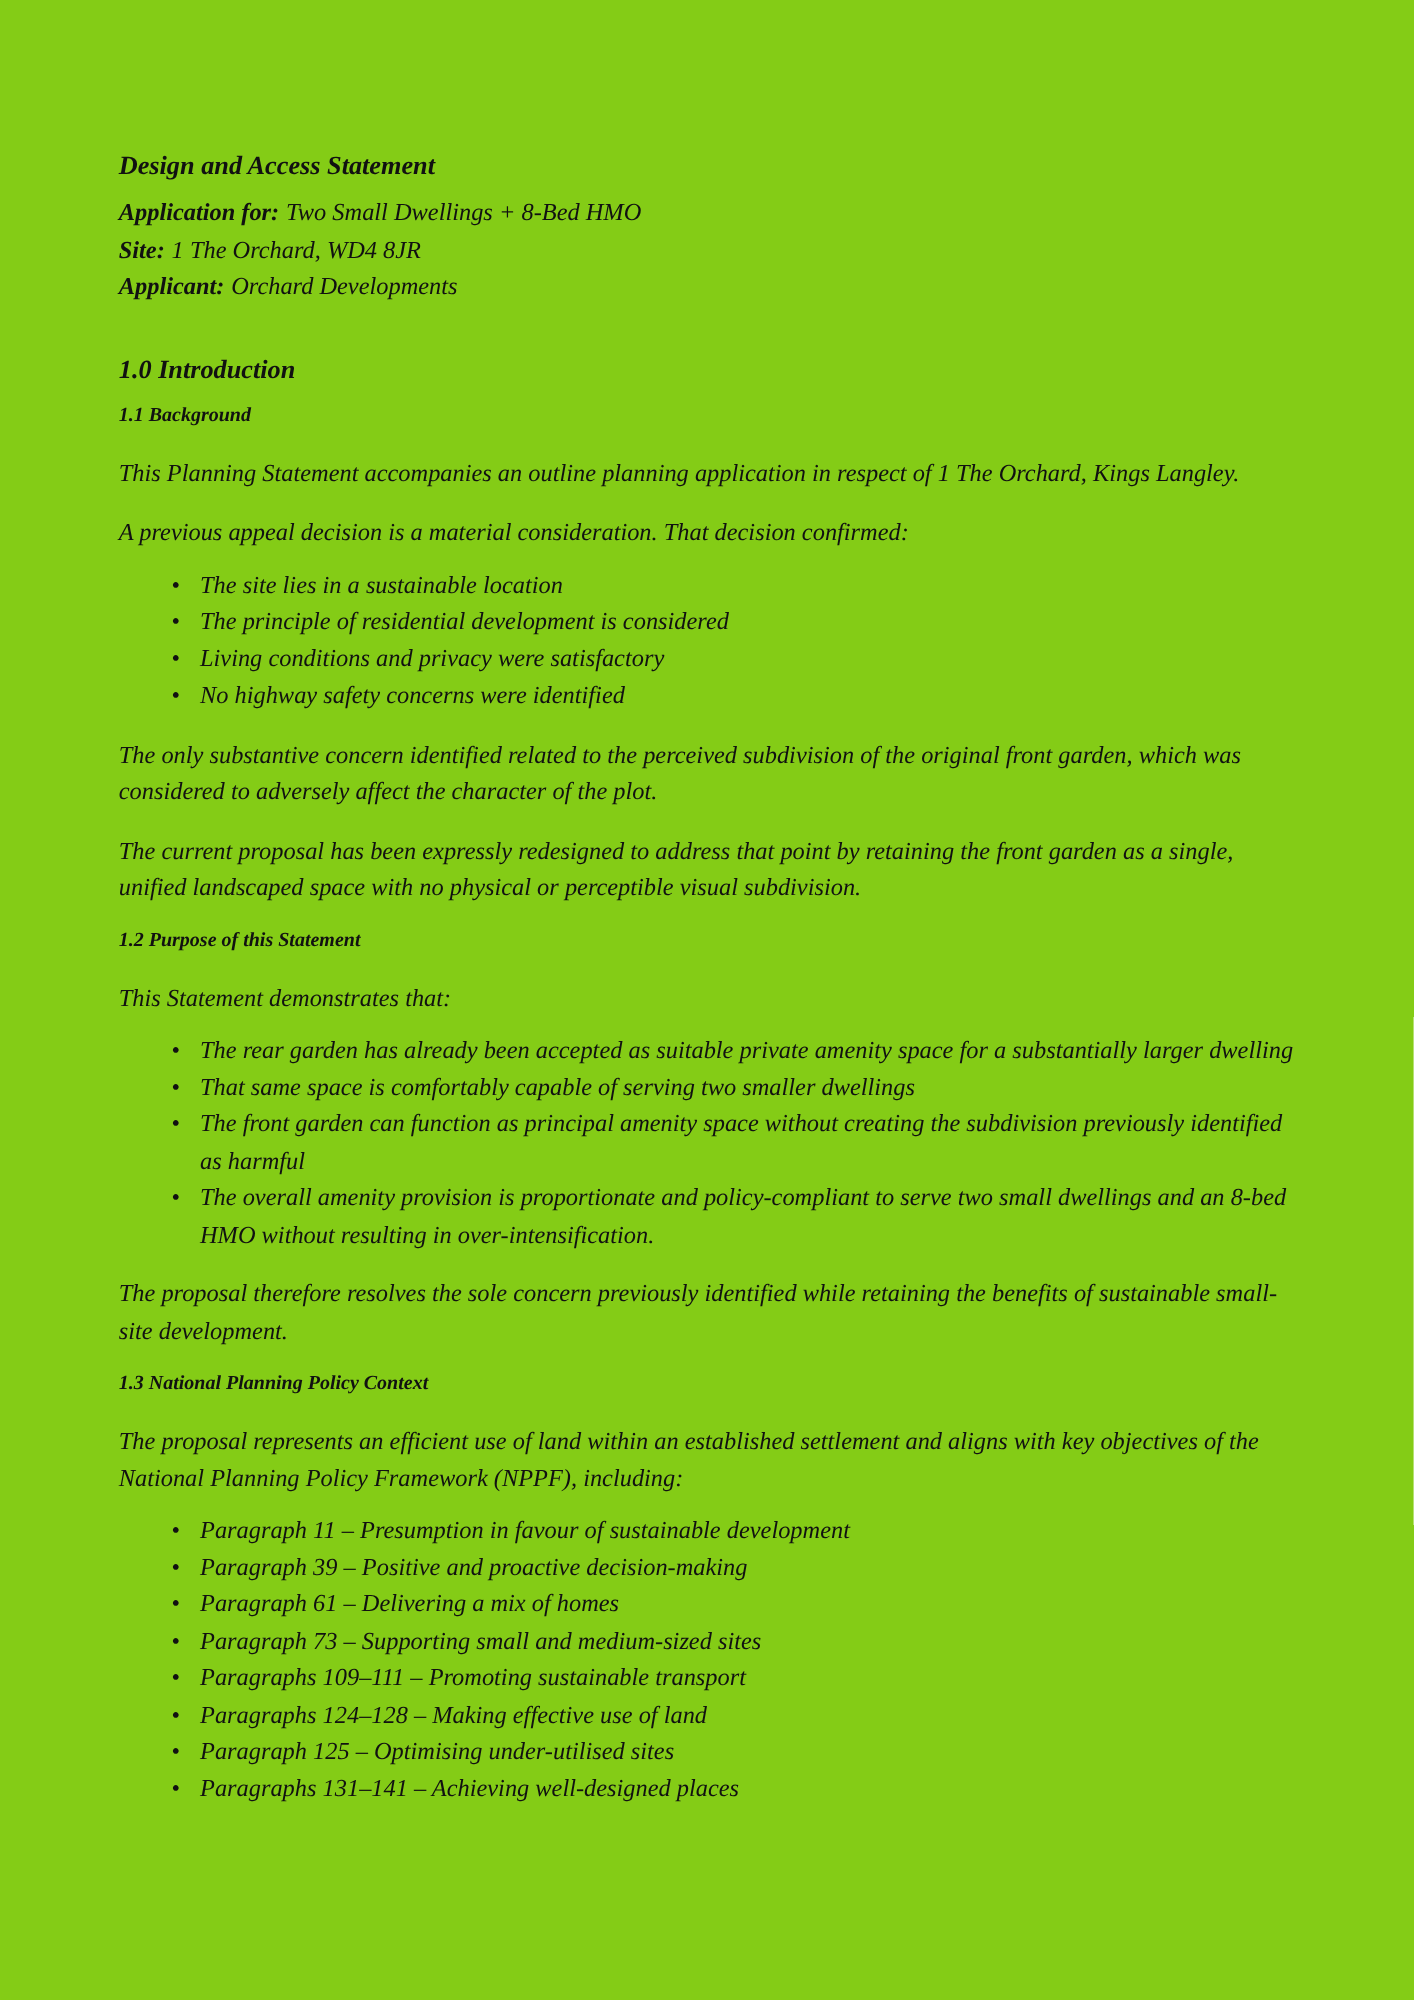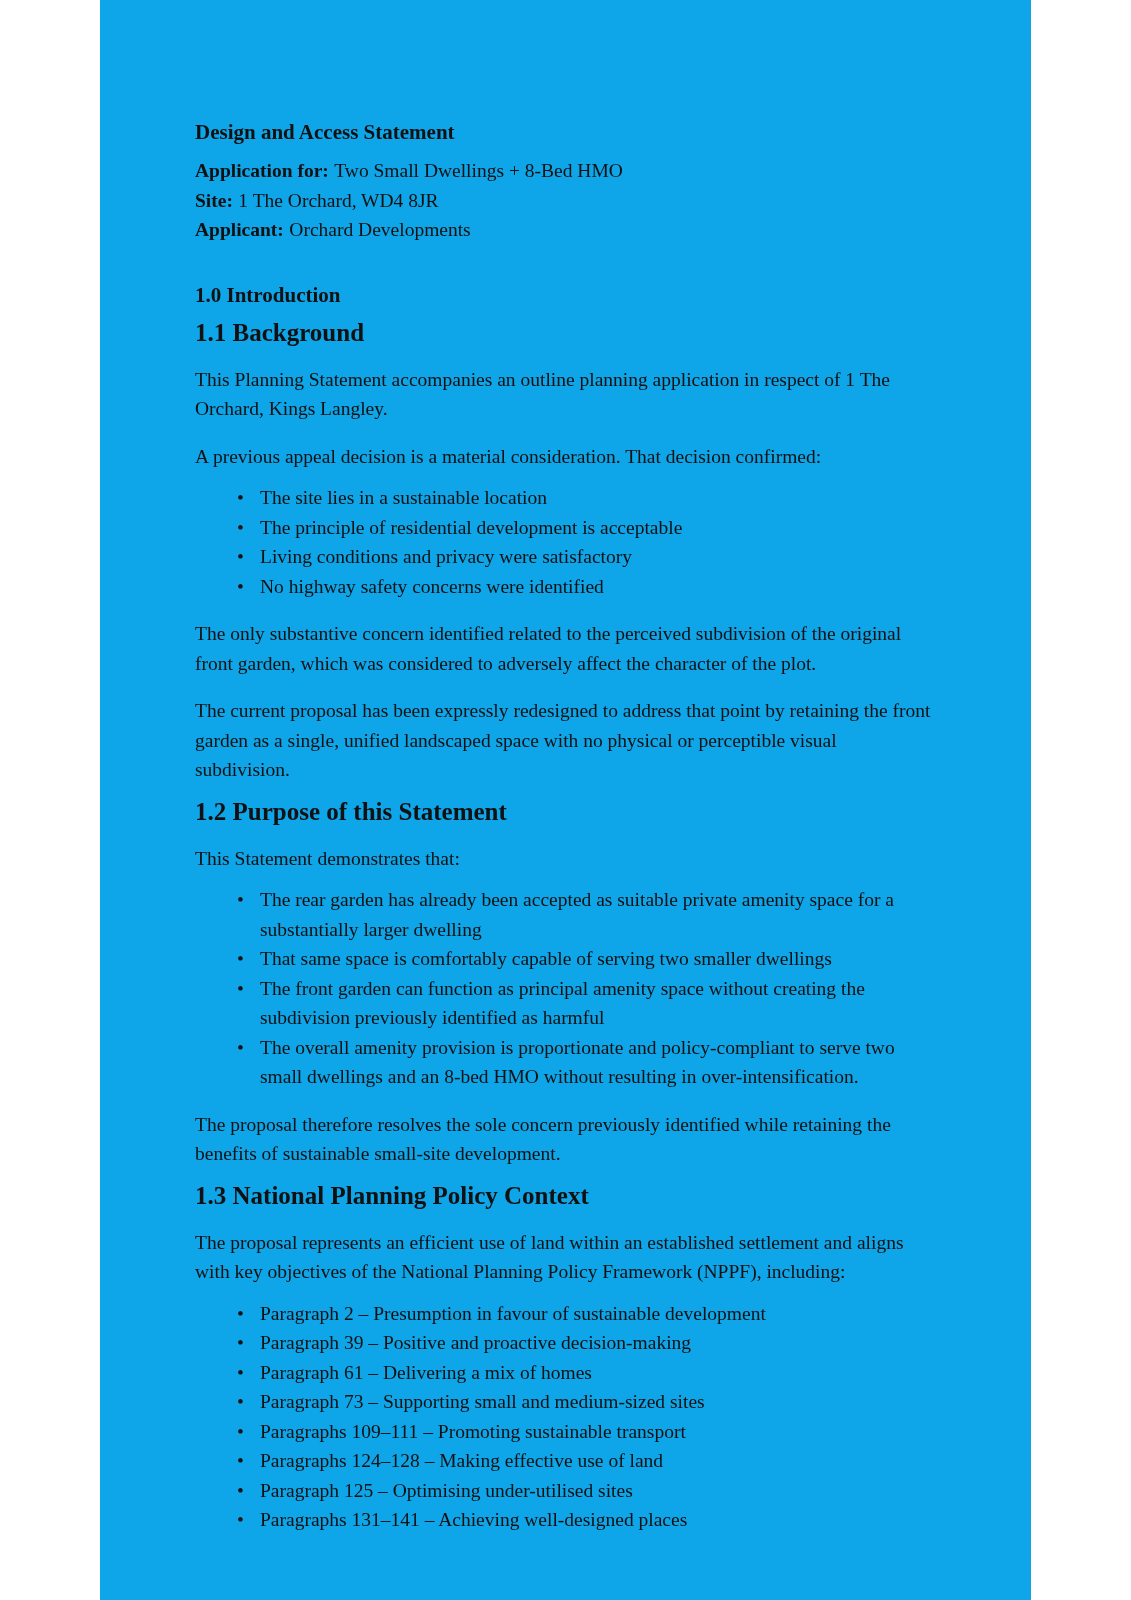--- a/index.html
+++ b/index.html
@@ -2,31 +2,32 @@
 <html><head>
 <meta charset="utf-8">
 <style>
   html, body {
     margin: 0;
     padding: 0;
     background: #ffffff;
   }
   .page {
     position: relative;
-    width: 931px;
+    width: 1131px;
     height: 1600px;
     margin: 0 auto;
-    background: #0ea5e9;
+    background: #84cc16;
     box-sizing: border-box;
     padding: 118px 96px 0 95px;
     font-family: "Liberation Serif", "DejaVu Serif", serif;
     font-size: 19.5px;
     line-height: 29.5px;
     color: #111111;
     overflow: hidden;
+    font-style: italic;
   }
   .doc-title {
     font-size: 21px;
     font-weight: bold;
     line-height: 29px;
     margin: 0 0 9px 0;
   }
   .meta-line {
     margin: 0;
   }
@@ -34,21 +35,21 @@
     font-weight: bold;
     margin-right: 0.28em;
   }
   h2.section-heading {
     font-size: 21px;
     font-weight: bold;
     line-height: 28px;
     margin: 36px 0 0 0;
   }
   h3.sub-heading {
-    font-size: 25px;
+    font-size: 16px;
     font-weight: bold;
     line-height: 28px;
     margin: 10px 0 0 0;
   }
   h3.sub-heading.after-para {
     margin-top: 13px;
   }
   p.para {
     margin: 18px 0 0 0;
   }
@@ -91,21 +92,21 @@
   <h2 class="section-heading">1.0 Introduction</h2>
 
   <h3 class="sub-heading">1.1 Background</h3>
 
   <p class="para">This Planning Statement accompanies an outline planning application in respect of 1 The Orchard, Kings Langley.</p>
 
   <p class="para">A previous appeal decision is a material consideration. That decision confirmed:</p>
 
   <ul class="bullet-list">
     <li>The site lies in a sustainable location</li>
-    <li>The principle of residential development is acceptable</li>
+    <li>The principle of residential development is considered</li>
     <li>Living conditions and privacy were satisfactory</li>
     <li>No highway safety concerns were identified</li>
   </ul>
 
   <p class="para">The only substantive concern identified related to the perceived subdivision of the original front garden, which was considered to adversely affect the character of the plot.</p>
 
   <p class="para">The current proposal has been expressly redesigned to address that point by retaining the front garden as a single, unified landscaped space with no physical or perceptible visual subdivision.</p>
 
   <h3 class="sub-heading after-para">1.2 Purpose of this Statement</h3>
 
@@ -118,21 +119,21 @@
     <li>The overall amenity provision is proportionate and policy-compliant to serve two small dwellings and an 8-bed HMO without resulting in over-intensification.</li>
   </ul>
 
   <p class="para">The proposal therefore resolves the sole concern previously identified while retaining the benefits of sustainable small-site development.</p>
 
   <h3 class="sub-heading after-para">1.3 National Planning Policy Context</h3>
 
   <p class="para">The proposal represents an efficient use of land within an established settlement and aligns with key objectives of the National Planning Policy Framework (NPPF), including:</p>
 
   <ul class="bullet-list">
-    <li>Paragraph 2 – Presumption in favour of sustainable development</li>
+    <li>Paragraph 11 – Presumption in favour of sustainable development</li>
     <li>Paragraph 39 – Positive and proactive decision-making</li>
     <li>Paragraph 61 – Delivering a mix of homes</li>
     <li>Paragraph 73 – Supporting small and medium-sized sites</li>
     <li>Paragraphs 109–111 – Promoting sustainable transport</li>
     <li>Paragraphs 124–128 – Making effective use of land</li>
     <li>Paragraph 125 – Optimising under-utilised sites</li>
     <li>Paragraphs 131–141 – Achieving well-designed places</li>
   </ul>
 
 </div>

